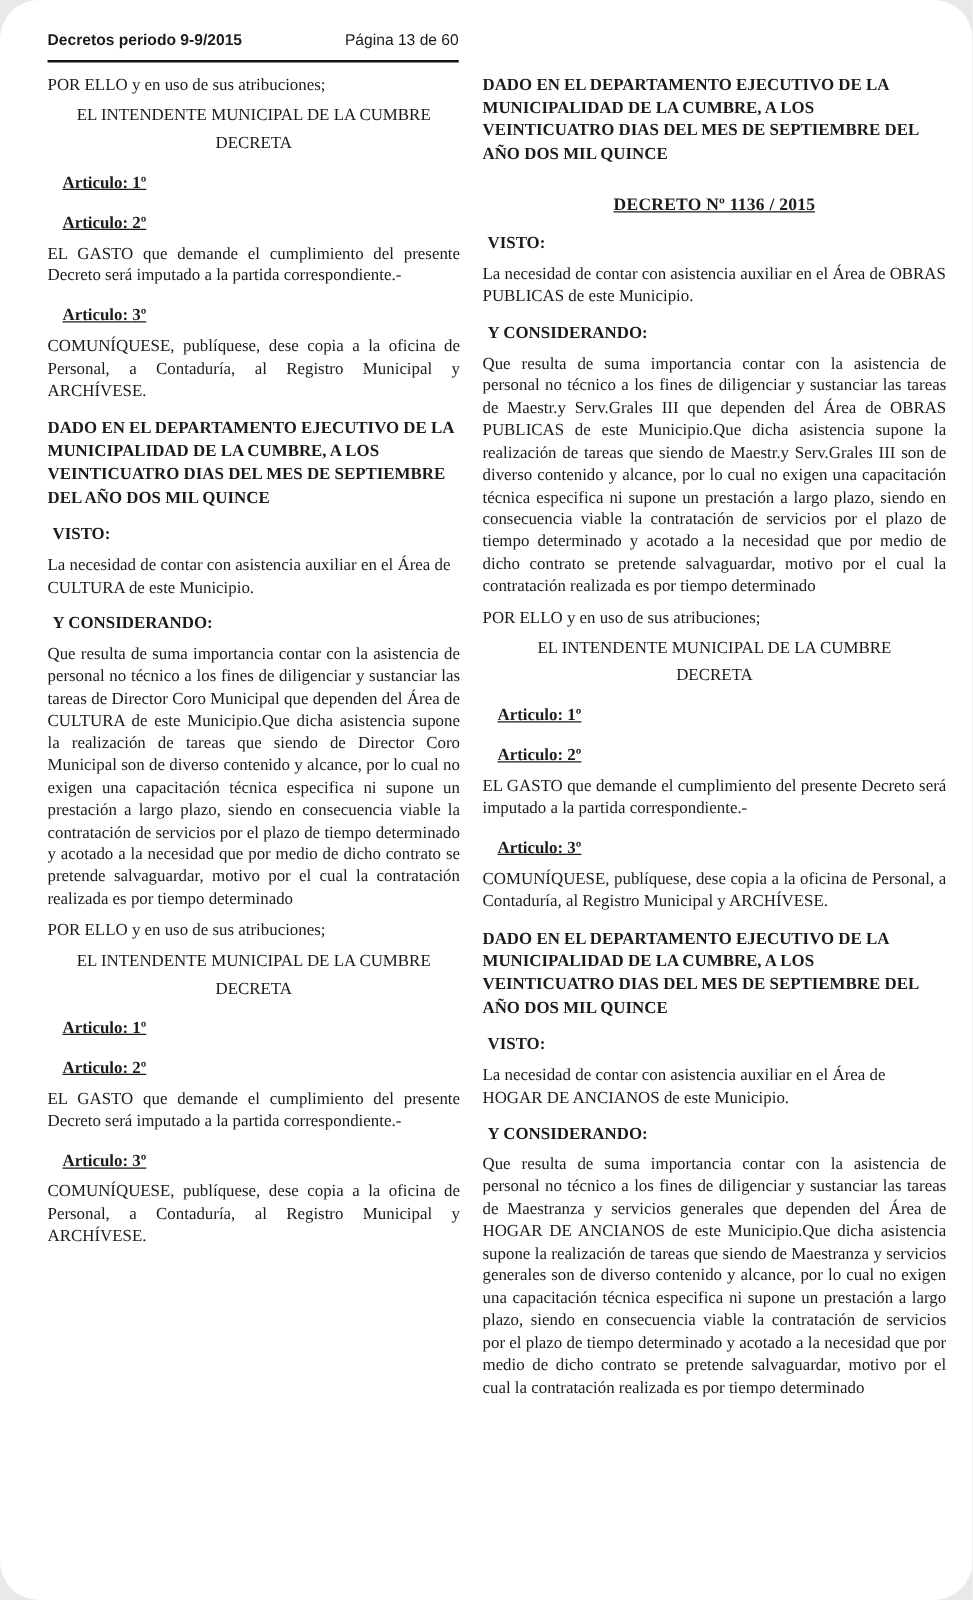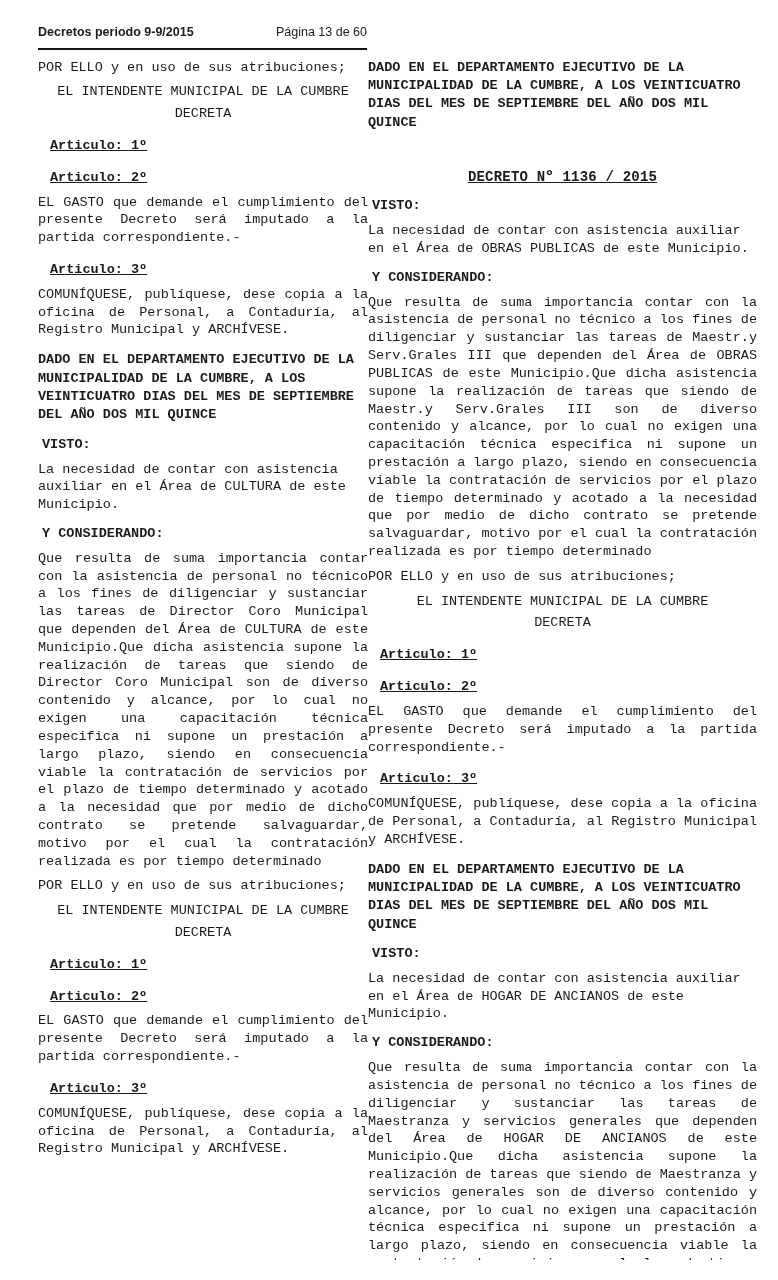--- a/index.html
+++ b/index.html
@@ -8,60 +8,61 @@
     position: relative;
     width: 778px; height: 1280px;
     margin: 0 auto;
     background: #ffffff;
     color: #1b1b1b;
     font-family: "Liberation Serif", "DejaVu Serif", serif;
     font-size: 13.5px;
     line-height: 1.32;
     padding: 24px 21px 0 38px;
     overflow: hidden;
+    border-radius: 31px;
   }
   .header-row {
     width: 329px;
     display: flex;
     justify-content: space-between;
     align-items: baseline;
     font-family: "Liberation Sans", "DejaVu Sans", sans-serif;
     font-size: 12.5px;
     padding-bottom: 7px;
     border-bottom: 2px solid #141414;
   }
   .header-title { font-weight: 700; }
   .header-page { font-weight: 400; }
   .columns {
     display: flex;
+    gap: 18px;
     padding-top: 9px;
     height: calc(100% - 46px);
     overflow: hidden;
-    font-family: Liberation Mono, monospace;
   }
   .col { overflow: hidden; }
   .col-left  { flex: 0 0 330px; width: 330px; }
   .col-right { flex: 1 1 auto; }
   .col > :first-child { margin-top: 0; }
 
   p { margin: 0; }
   .para        { margin: 7px 0; }
   .justify     { text-align: justify; }
   .center-line { text-align: center; margin: 4px 0; }
   .article     {
     font-weight: 700;
     text-decoration: underline;
     margin: 14px 12px 4px;
   }
   .decree-title {
     font-weight: 700;
     font-size: 14px;
     text-decoration: underline;
     text-align: center;
-    margin: 36px 0 10px;
+    margin: 24px 0 10px;
     letter-spacing: 0.2px;
   }
   .dado {
     font-weight: 700;
     margin: 12px 0 5px;
     line-height: 1.36;
     text-align: left;
   }
   .label {
     font-weight: 700;

